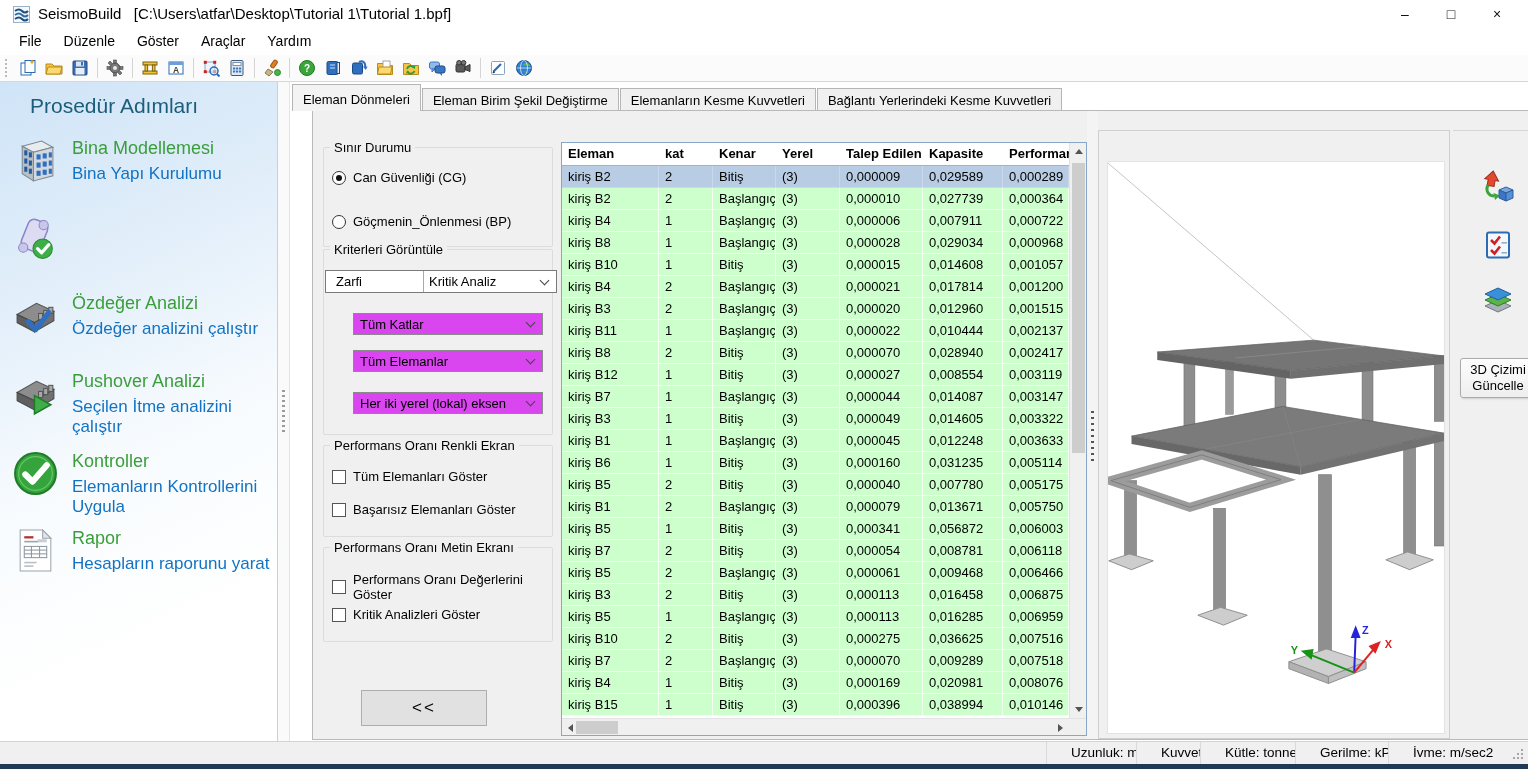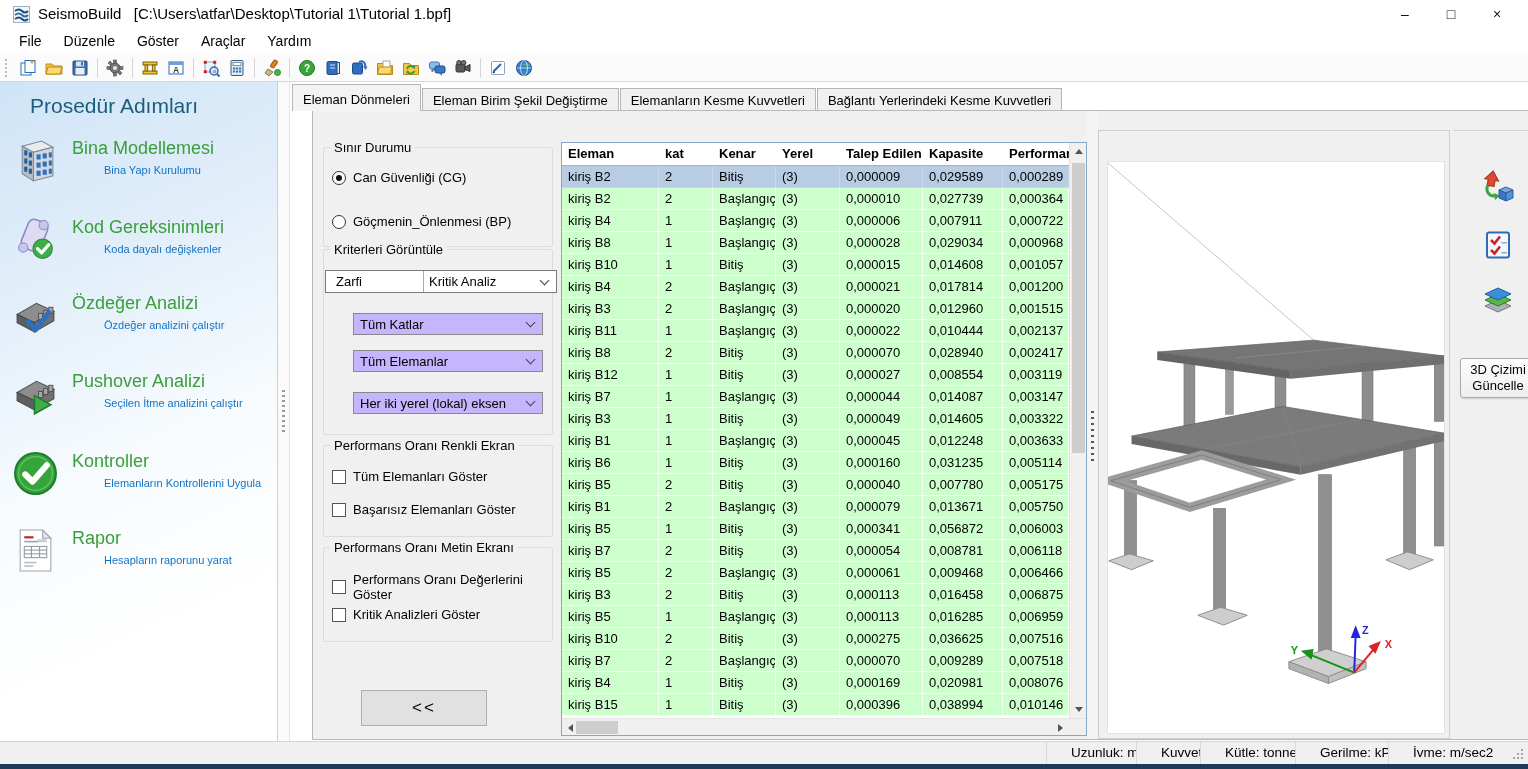--- a/index.html
+++ b/index.html
@@ -26,21 +26,21 @@
   .tsep { width:1px; height:20px; background:#d5d5d5; margin:0 4px; }
 
   
   .sidebar { position:absolute; left:0; top:82px; width:278px; height:659px;
              background:linear-gradient(155deg, #cfe4f7 0%, #e3effa 30%, #f7fbfe 55%, #ffffff 80%);
              border-right:1px solid #cfcfcf; }
   .sb-heading { position:absolute; left:30px; top:12px; font-size:21px; color:#1b5d7a; }
   .sb-item { position:absolute; left:12px; width:260px; display:flex; gap:13px; align-items:flex-start; cursor:pointer; }
   .sb-icon { width:47px; height:47px; flex:0 0 47px; }
   .sb-title { font-size:18px; color:#3b9e3b; line-height:22px; }
-  .sb-sub { font-size:11px; color:#1273c4; margin-top:5px;margin-left:32px; }
+  .sb-sub { font-size:17px; color:#1273c4; margin-top:5px; }
 
   .vsplit { position:absolute; top:82px; width:12px; height:659px; background:#fafafa; border-right:1px solid #e4e4e4; }
   .vsplit .dots { position:absolute; left:4px; width:3px; height:42px;
                   background-image:repeating-linear-gradient(#9a9a9a 0 2px, transparent 2px 5px); }
 
   
   .content { position:absolute; left:290px; top:82px; width:1238px; height:659px; background:#fff; }
   .tabbar { position:absolute; left:2px; top:0; height:29px; display:flex; align-items:flex-end; }
   .tab { padding:4px 10px 4px 10px; font-size:13px; background:#f0f0f0; border:1px solid #b5b5b5; border-bottom:none; margin-right:1px; height:23px; line-height:15px; white-space:nowrap; }
   .tab.selected { height:27px; background:#f3f3f3; position:relative; z-index:3; padding-top:7px; }
@@ -51,21 +51,21 @@
   .gbox { position:absolute; left:0; width:230px; border:1px solid #dcdcdc; border-radius:2px; }
   .gbox .legend { position:absolute; top:-8px; left:6px; background:#f0f0f0; padding:0 4px; font-size:13px; }
   .radio-row, .check-row { position:absolute; left:8px; display:flex; align-items:center; gap:7px; font-size:13px; }
   .radio { width:14px; height:14px; border:1px solid #333; border-radius:50%; background:#fff; position:relative; flex:0 0 14px; }
   .radio.on::after { content:""; position:absolute; left:3px; top:3px; width:6px; height:6px; background:#111; border-radius:50%; }
   .checkbox { width:14px; height:14px; border:1px solid #555; background:#fff; flex:0 0 14px; }
   .combo-split { position:absolute; left:2px; top:159px; width:232px; height:23px; background:#fff; border:1px solid #7a7a7a; display:flex; align-items:center; }
   .combo-split .cleft { width:98px; padding-left:10px; border-right:1px solid #aaa; height:100%; line-height:21px; }
   .combo-split .cright { flex:1; padding-left:5px; line-height:21px; }
   .chev { width:7px; height:7px; border-right:1.6px solid #444; border-bottom:1.6px solid #444; transform:rotate(45deg); margin-right:8px; margin-top:-3px; flex:0 0 7px; }
-  .dd { position:absolute; left:30px; width:190px; height:22px; background:#c4b5fd; border:1px solid #8a8a8a; display:flex; align-items:center;justify-content:center; }
+  .dd { position:absolute; left:30px; width:190px; height:22px; background:#d946ef; border:1px solid #8a8a8a; display:flex; align-items:center;justify-content:center; }
   .dd span.lbl { flex:1; padding-left:6px; font-size:13px; white-space:nowrap; overflow:hidden; }
   .collapse-btn { position:absolute; left:38px; top:579px; width:126px; height:36px; background:#e1e1e1; border:1px solid #adadad; font-size:17px; display:flex; align-items:center; justify-content:center; letter-spacing:2px; }
 
   
   .grid { position:absolute; left:248px; top:31px; width:526px; height:594px; background:#fff; border:1px solid #86a7c8; display:flex; flex-direction:column; }
   .grid-main { display:flex; flex:1; overflow:hidden; }
   .grid-cells { width:507px; display:flex; flex-direction:column; }
   .thead { display:flex; height:23px; background:#fff; border-bottom:1px solid #b0b0b0; font-weight:bold; }
   .th { line-height:22px; padding-left:6px; white-space:nowrap; overflow:hidden; }
   .tr { display:flex; height:22px; background:#ccffcc; }
@@ -334,24 +334,20 @@
   </div>
 
   <div class="sb-item" style="top:134px">
     <svg class="sb-icon" viewBox="0 0 46 46">
         <rect x="12" y="4" width="20" height="30" rx="6" transform="rotate(22 22 19)" fill="#dddbf2" stroke="#8a87c9" stroke-width="1.5"></rect>
         <circle cx="31" cy="9" r="4.5" fill="#c9c6ec" stroke="#8a87c9"></circle>
         <circle cx="11" cy="31" r="4.5" fill="#c9c6ec" stroke="#8a87c9"></circle>
         <circle cx="30" cy="32" r="9.5" fill="#3fae49" stroke="#2b8c34"></circle>
         <path d="M25,32 l4,4 l7,-8" stroke="#fff" stroke-width="3.2" fill="none" stroke-linecap="round" stroke-linejoin="round"></path>
       </svg>
-    <div>
-        <div class="sb-title">Kod Gereksinimleri</div>
-         <div class="sb-sub">Koda dayalı değişkenler</div>
-      </div>
   </div>
 
   <div class="sb-item" style="top:210px">
     <svg class="sb-icon" viewBox="0 0 46 46">
         <polygon points="5,22 24,11 41,19 22,30" fill="#8d8d8d" stroke="#555"></polygon>
         <polygon points="5,22 22,30 22,39 5,30" fill="#5f5f5f" stroke="#444"></polygon>
         <polygon points="22,30 41,19 41,28 22,39" fill="#707070" stroke="#444"></polygon>
         <g fill="#a8a8a8" stroke="#555">
           <rect x="31" y="18" width="4" height="6"></rect>
           <rect x="36" y="15" width="4" height="6"></rect>

